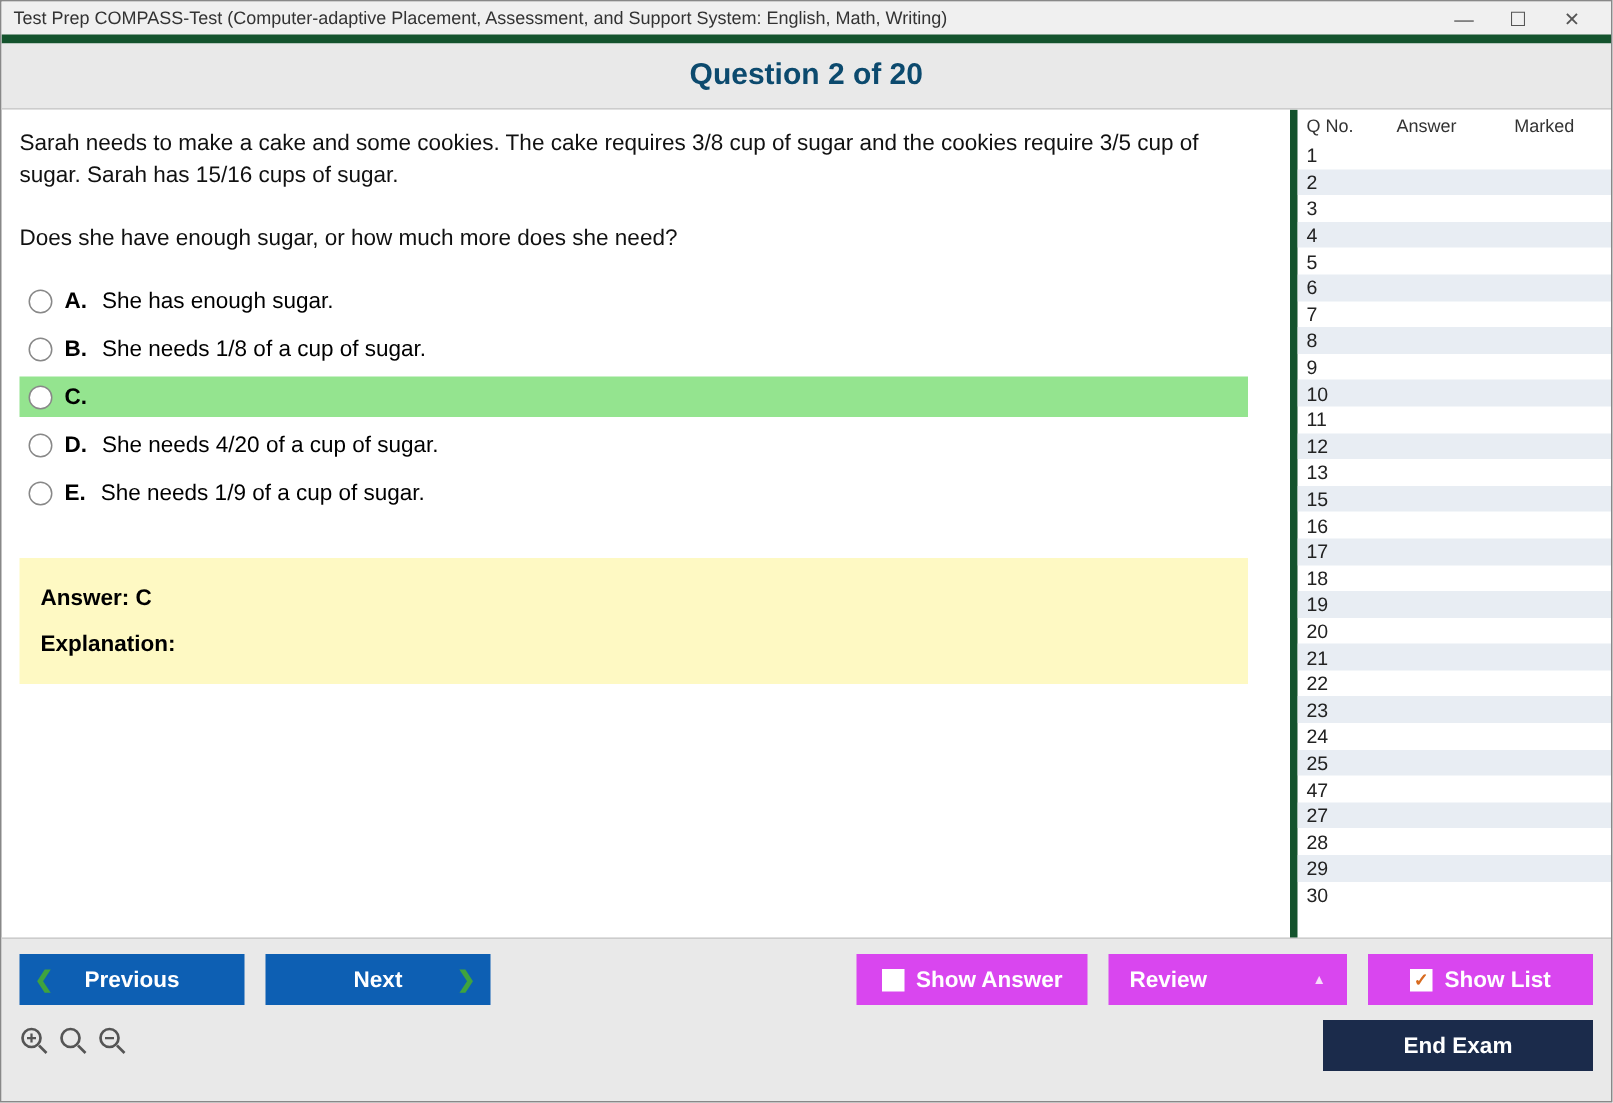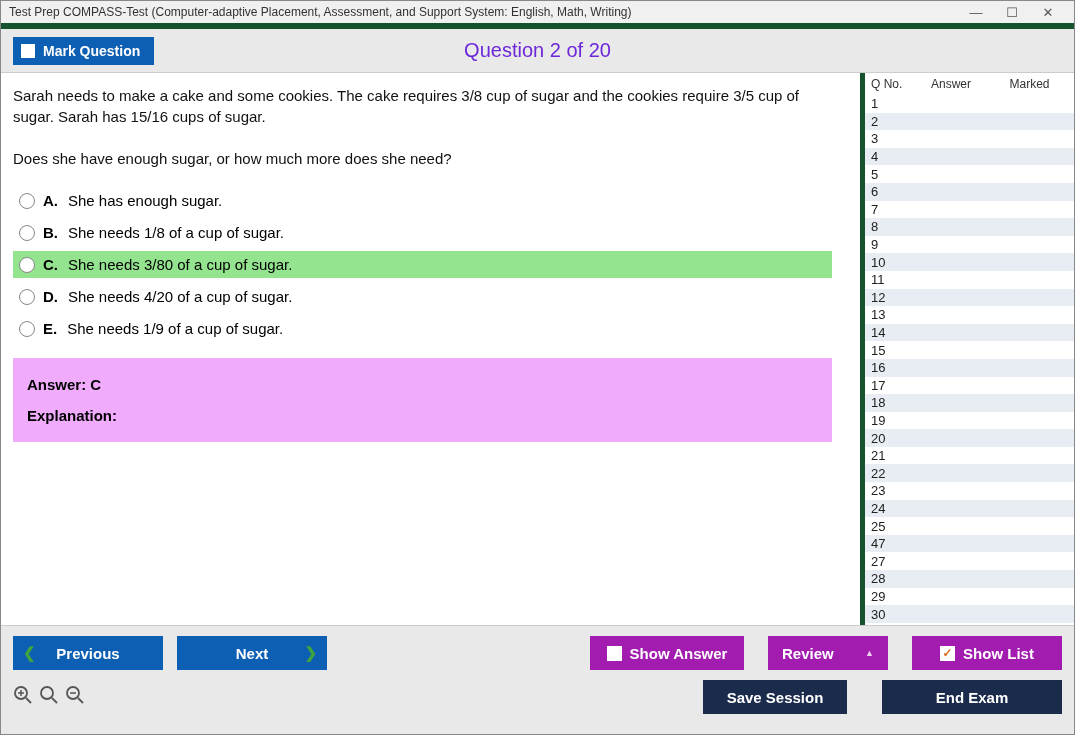--- a/index.html
+++ b/index.html
@@ -51,22 +51,22 @@
     cursor: pointer;
   }
   .mark-btn .box {
     width: 14px; height: 14px; background: #fff;
   }
   .q-title {
     position: absolute;
     left: 0; right: 0;
     text-align: center;
     font-size: 20px;
-    font-weight: normal;
-    color: #6d28d9;
+    font-weight: bold;
+    color: #0c4a6e;
     pointer-events: none;
   }
   .main {
     display: flex;
     height: 552px;
     gap: 16px;
   }
   .qpane {
     flex: 1;
     padding: 12px 12px 0 12px;
@@ -97,22 +97,22 @@
   }
   .radio {
     width: 16px; height: 16px;
     border: 1.5px solid #888;
     border-radius: 50%;
     flex-shrink: 0;
     background: #fff;
   }
   .opt .label { font-weight: bold; margin-right: 2px; }
   .answer-box {
-    margin-top: 16px;
-    background: #f0abfc;
+    margin-top: 30px;
+    background: #fef9c3;
     padding: 18px 14px;
     font-size: 15px;
   }
   .answer-box .ans-line { font-weight: bold; margin-bottom: 14px; }
   .answer-box .exp-line { font-weight: bold; }
   .sidepane {
     width: 214px;
     border-left: 5px solid #14532d;
     display: flex;
     flex-direction: column;
@@ -164,29 +164,29 @@
     display: flex;
     align-items: center;
     justify-content: center;
     gap: 8px;
     cursor: pointer;
     padding: 0 14px;
   }
   .btn-blue { background: #0d5fb3; width: 150px; justify-content: center; position: relative;}
   .btn-prev .chev { color: #3fa33f; font-weight: bold; position:absolute; left:10px;}
   .btn-next .chev { color: #3fa33f; font-weight: bold; position:absolute; right:10px;}
-  .btn-orange { background: #a21caf; margin-left: 10px; }
+  .btn-orange { background: #d946ef; }
   .btn-navy { background: #1b2b4b; }
   .spacer-flex { flex: 1; }
   .show-ans { width: 154px; }
   .show-ans .box, .show-list .box {
     width: 15px; height: 15px; background:#fff;
     display:flex;align-items:center;justify-content:center;color:#d86b1f;font-size:12px;font-weight:bold;
   }
-  .review { width: 120px; justify-content: space-between; padding: 0 14px;}
+  .review { width: 159px; justify-content: space-between; padding: 0 14px;}
   .review .tri { font-size: 9px; color:#fff; opacity:0.8;}
   .show-list { width: 150px; }
   .save-sess { width: 144px; }
   .end-exam { width: 180px; margin-left: 21px; }
   .zoom-ctls {
     display: flex; gap: 6px; color:#555;
     font-size: 20px;
     align-items: center;
   }
   .zoom-ctls span { cursor: pointer; }
@@ -201,24 +201,20 @@
 
 <div class="titlebar">
   <span>Test Prep COMPASS-Test (Computer-adaptive Placement, Assessment, and Support System: English, Math, Writing)</span>
   <span class="spacer"></span>
   <span class="win-ctl">—</span>
   <span class="win-ctl">☐</span>
   <span class="win-ctl">✕</span>
 </div>
 
 <div class="headerbar">
-  <button class="mark-btn">
-    <span class="box"></span>
-    <span>Mark Question</span>
-  </button>
   <div class="q-title">Question 2 of 20</div>
 </div>
 
 <div class="main">
   <div class="qpane">
     <div class="qtext">Sarah needs to make a cake and some cookies. The cake requires 3/8 cup of sugar and the cookies require 3/5 cup of sugar. Sarah has 15/16 cups of sugar.
 
 Does she have enough sugar, or how much more does she need?</div>
     <div class="options" id="options">
         <div class="opt">
@@ -227,21 +223,20 @@
           <span>She has enough sugar.</span>
         </div>
         <div class="opt">
           <span class="radio"></span>
           <span class="label">B.</span>
           <span>She needs 1/8 of a cup of sugar.</span>
         </div>
         <div class="opt selected">
           <span class="radio"></span>
           <span class="label">C.</span>
-          <span>She needs 3/80 of a cup of sugar.</span>
         </div>
         <div class="opt">
           <span class="radio"></span>
           <span class="label">D.</span>
           <span>She needs 4/20 of a cup of sugar.</span>
         </div>
         <div class="opt">
           <span class="radio"></span>
           <span class="label">E.</span>
           <span>She needs 1/9 of a cup of sugar.</span>
@@ -290,23 +285,20 @@
           <span class="c1">10</span>
         </div>
         <div class="side-row">
           <span class="c1">11</span>
         </div>
         <div class="side-row">
           <span class="c1">12</span>
         </div>
         <div class="side-row">
           <span class="c1">13</span>
-        </div>
-        <div class="side-row">
-          <span class="c1">14</span>
         </div>
         <div class="side-row">
           <span class="c1">15</span>
         </div>
         <div class="side-row">
           <span class="c1">16</span>
         </div>
         <div class="side-row">
           <span class="c1">17</span>
         </div>
@@ -389,20 +381,17 @@
             <circle cx="8" cy="8" r="6" fill="none" stroke="#555" stroke-width="1.8"></circle>
             <line x1="13" y1="13" x2="18" y2="18" stroke="#555" stroke-width="1.8"></line>
           </svg></span>
       <span><svg width="20" height="20" viewBox="0 0 20 20">
             <circle cx="8" cy="8" r="6" fill="none" stroke="#555" stroke-width="1.8"></circle>
             <line x1="13" y1="13" x2="18" y2="18" stroke="#555" stroke-width="1.8"></line>
             <line x1="5" y1="8" x2="11" y2="8" stroke="#555" stroke-width="1.5"></line>
           </svg></span>
     </div>
     <span class="spacer-flex"></span>
-    <button class="btn btn-navy save-sess">
-      <span>Save Session</span>
-    </button>
     <button class="btn btn-navy end-exam">
       <span>End Exam</span>
     </button>
   </div>
 </div>
 
 </body></html>

